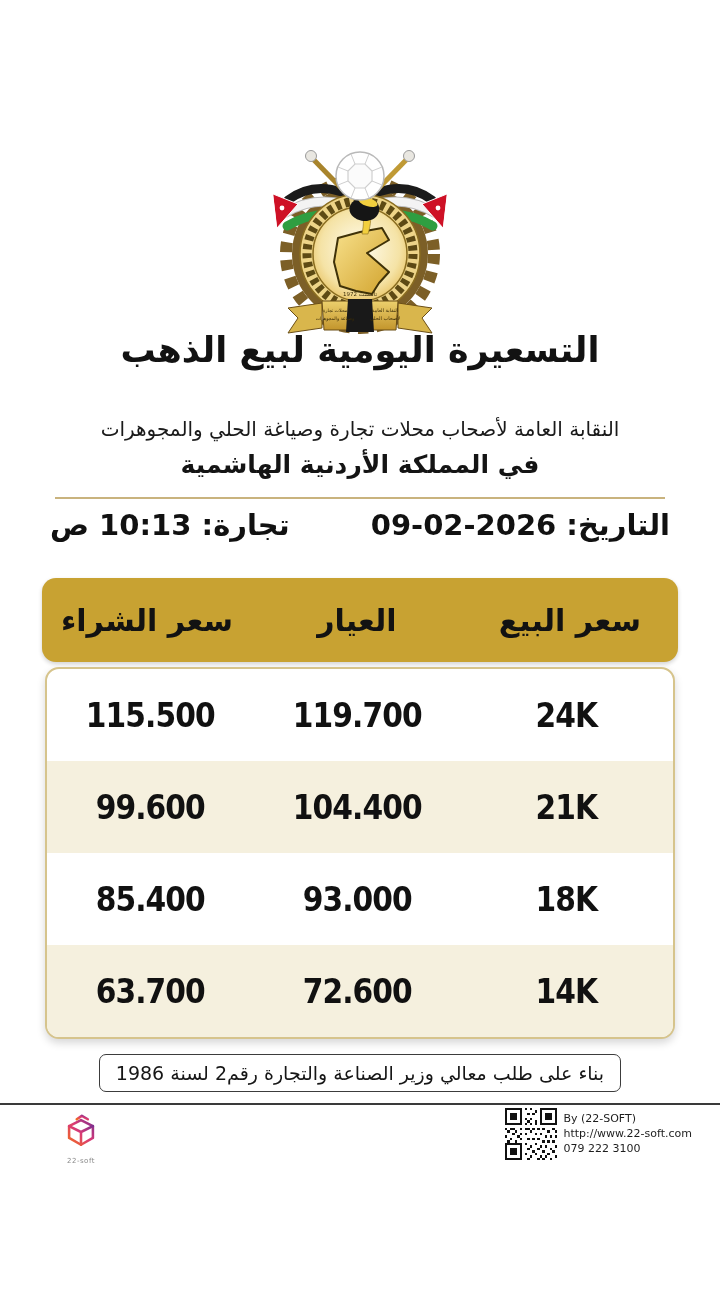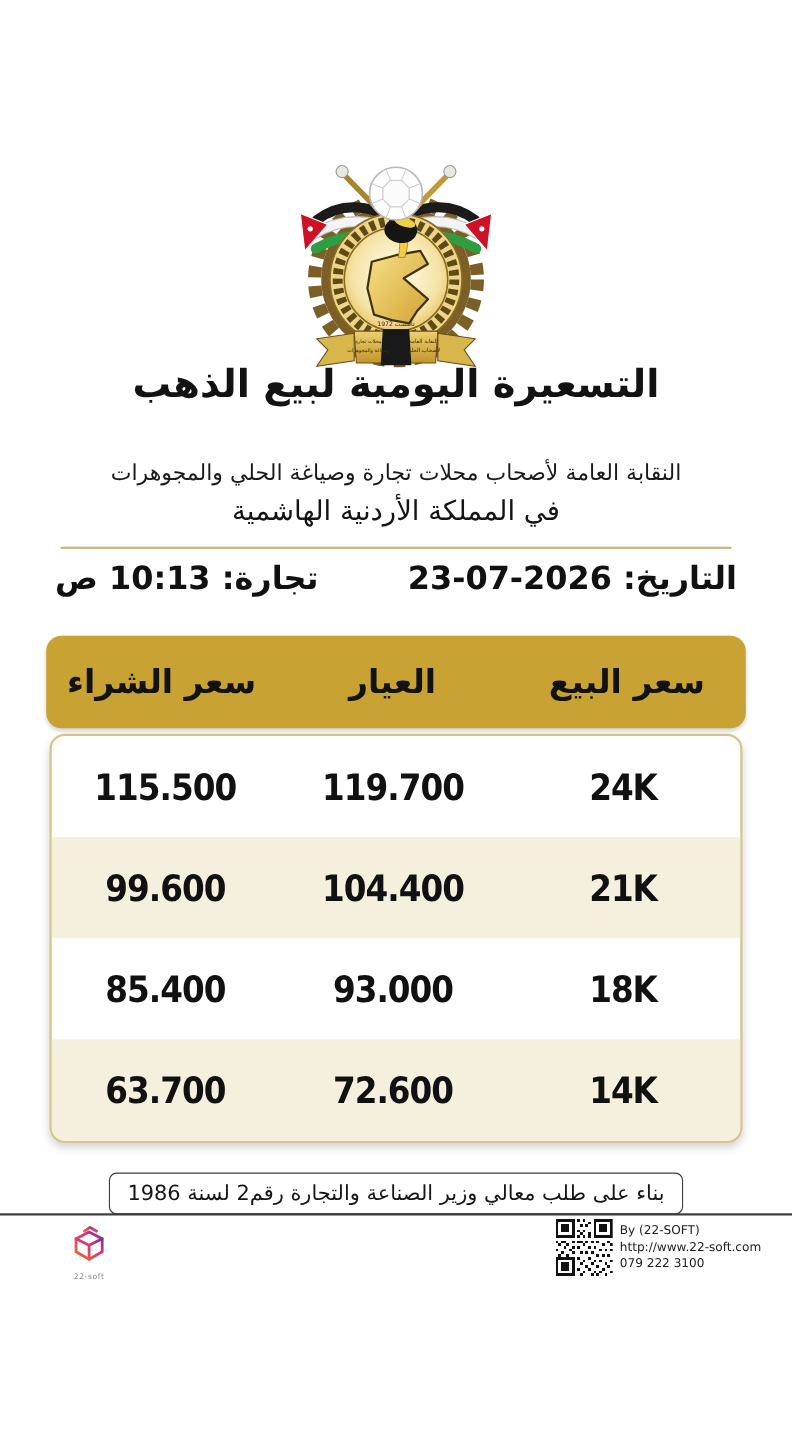--- a/index.html
+++ b/index.html
@@ -11,21 +11,21 @@
   .emblem-wrap { position:absolute; top:142px; left:50%; transform:translateX(-50%); }
 
   
   .title { position:absolute; top:330px; left:0; width:720px; text-align:center;
            font-size:35px; font-weight:700; color:#121212; direction:rtl; }
   .issued { position:absolute; top:390px; left:0; width:720px; text-align:center;
             font-size:20px; color:#1a1a1a; direction:rtl; }
   .syndicate { position:absolute; top:417px; left:0; width:720px; text-align:center;
             font-size:20px; color:#1a1a1a; direction:rtl; }
   .country { position:absolute; top:450px; left:0; width:720px; text-align:center;
-            font-size:25px; color:#141414; direction:rtl; }
+            font-size:25px; color:#141414; direction:rtl;font-weight:bold; }
   .gold-divider { position:absolute; top:497px; left:55px; width:610px; height:2px;
             background:#C9B37E; }
 
   
   .datetime { position:absolute; top:508px; left:50px; width:620px; display:flex;
             justify-content:space-between; direction:rtl; font-size:29px; font-weight:700;
             color:#111; }
   .dt-item { white-space:nowrap; }
   .ltrnum { direction:ltr; unicode-bidi:embed; }
 
@@ -39,21 +39,21 @@
   .price-body { position:absolute; top:667px; left:45px; width:630px; height:372px;
             background:#fff; border:2px solid #D6C48C; border-radius:14px; overflow:hidden;
             box-shadow:0 4px 8px rgba(0,0,0,.16); }
   .p-row { height:92px; display:grid; grid-template-columns:34% 33% 33%; direction:rtl;
             align-items:center; font-size:33px; font-weight:700; color:#111; }
   .p-row:nth-child(even) { background:#F5F0DE; }
   .p-row > div { text-align:center; }
   .num { display:inline-block; transform:scaleX(.9); letter-spacing:-1px; }
 
   
-  .note-wrap { position:absolute; top:1054px; left:0; width:720px; text-align:center;margin-top:12px; }
+  .note-wrap { position:absolute; top:1054px; left:0; width:720px; text-align:center; }
   .note-box { display:inline-block; border:1.6px solid #3c3c3c; border-radius:7px;
             padding:7px 16px; font-size:19px; color:#161616; direction:rtl; }
 
   
   .footer-line { position:absolute; top:1103px; left:0; width:720px; height:2px; background:#3a3a3a; }
   .brand { position:absolute; top:1113px; left:58px; width:46px; text-align:center; }
   .brand-label { font-size:7px; color:#8a8a8a; letter-spacing:.5px; margin-top:2px; }
   .credit { position:absolute; top:1108px; right:28px; display:flex; gap:6px; align-items:flex-start; }
   .credit-text { font-size:11px; line-height:15px; color:#1d1d1d; padding-top:3px; }
 </style>
@@ -154,21 +154,21 @@
   </div>
 
   <div class="title">التسعيرة اليومية لبيع الذهب</div>
   <div class="syndicate">النقابة العامة لأصحاب محلات تجارة وصياغة الحلي  والمجوهرات</div>
   <div class="country">في المملكة الأردنية  الهاشمية</div>
   <div class="gold-divider"></div>
 
   <div class="datetime">
     <div class="dt-item">
       <span>التاريخ:</span>
-      <span class="ltrnum">23-07-2026</span>
+      <span class="ltrnum">09-02-2026</span>
     </div>
     <div class="dt-item">
       <span>تجارة:</span>
       <span>10:13 ص</span>
     </div>
   </div>
 
   <div class="price-header">
     <div>سعر البيع</div>
     <div>العيار</div>

